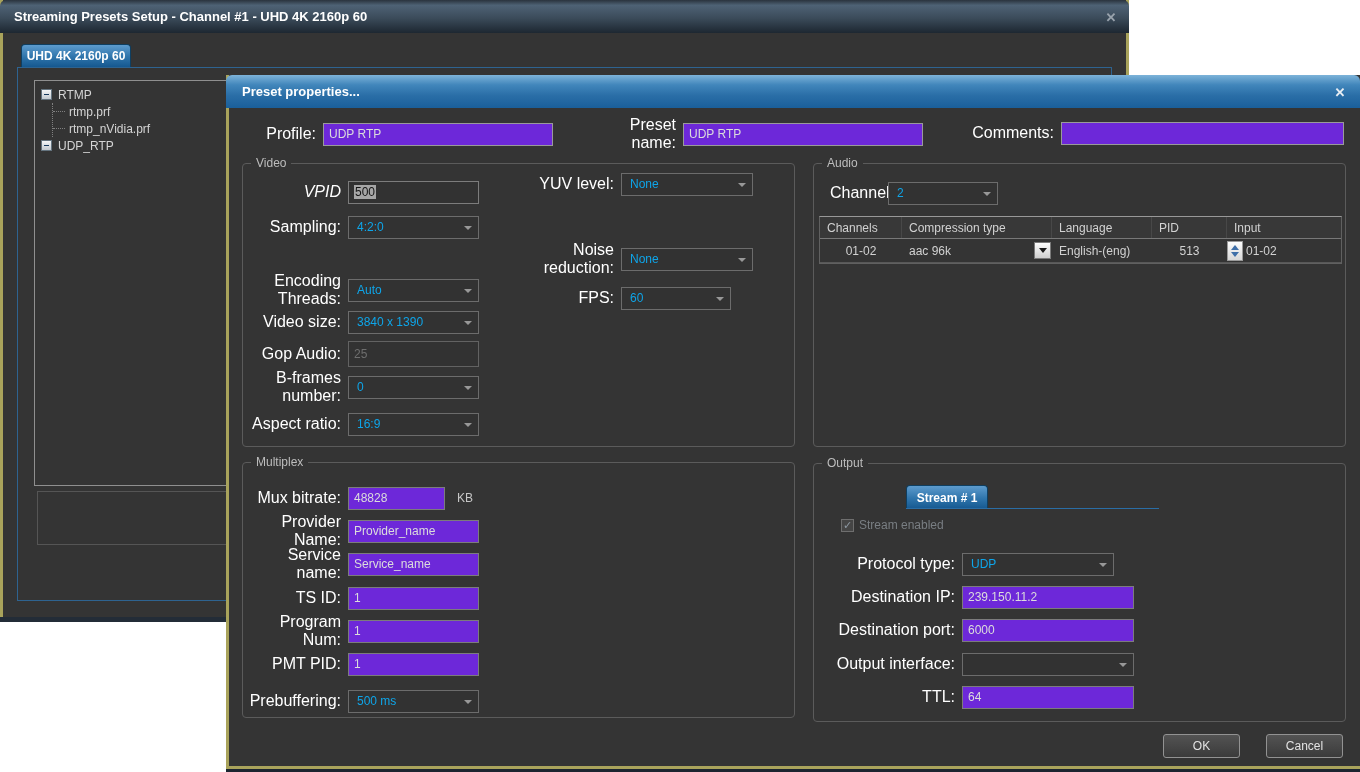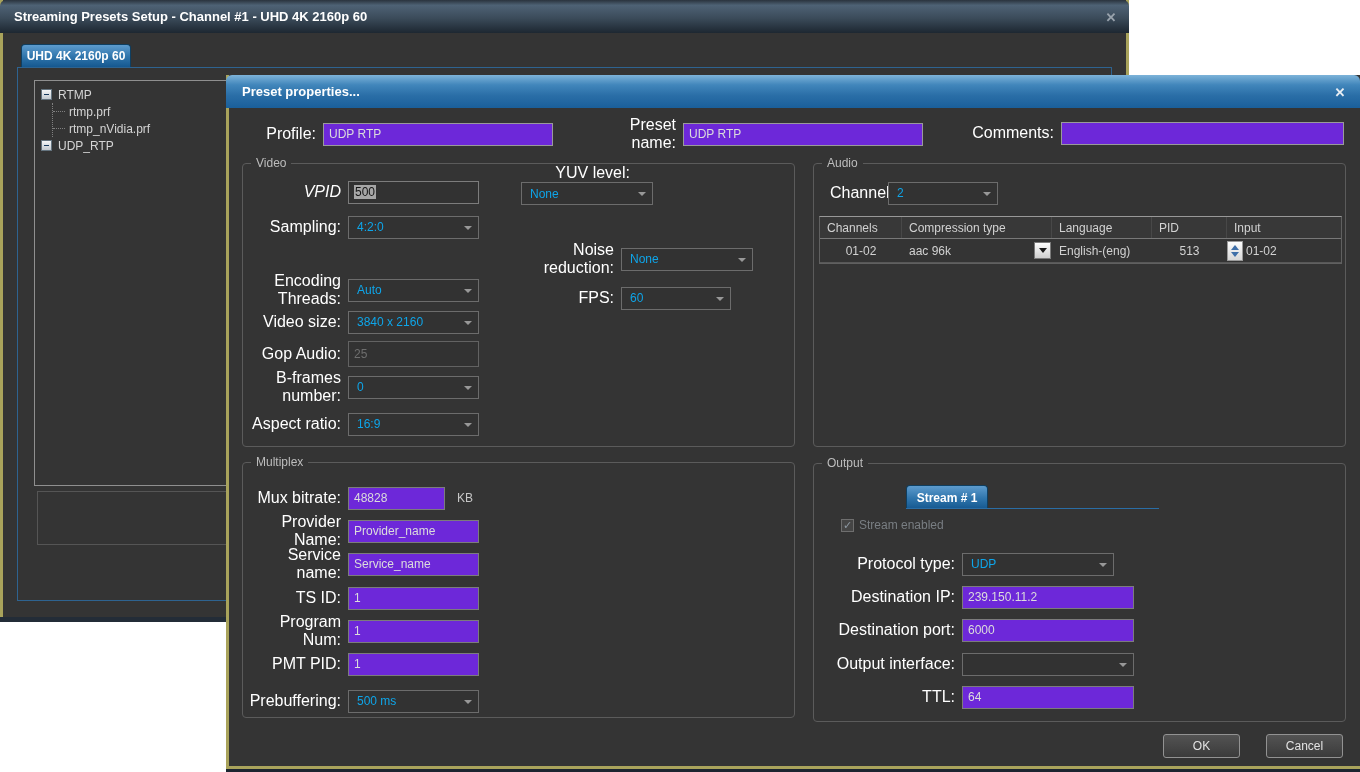--- a/index.html
+++ b/index.html
@@ -189,21 +189,21 @@
     <div class="frow" style="left:0; top:114px;">
       <span class="lbl" style="width:105px;">Encoding Threads:</span>
       <div class="dd" style="width:131px;">
         <span>Auto</span>
         <span class="arr"></span>
       </div>
     </div>
     <div class="frow" style="left:0; top:146px;">
       <span class="lbl" style="width:105px;">Video size:</span>
       <div class="dd" style="width:131px;">
-        <span>3840 x 2160</span>
+        <span>3840 x 1390</span>
         <span class="arr"></span>
       </div>
     </div>
     <div class="frow" style="left:0; top:178px;">
       <span class="lbl" style="width:105px;">Gop Audio:</span>
       <div class="ti-div disabled-val" style="width:131px; height:26px; border-color:#626262;">
         <span>25</span>
       </div>
     </div>
     <div class="frow" style="left:0; top:211px;">
@@ -214,21 +214,21 @@
       </div>
     </div>
     <div class="frow" style="left:0; top:248px;">
       <span class="lbl" style="width:105px;">Aspect ratio:</span>
       <div class="dd" style="width:131px;">
         <span>16:9</span>
         <span class="arr"></span>
       </div>
     </div>
 
-    <div class="frow" style="left:278px; top:0;flex-direction:column;">
+    <div class="frow" style="left:278px; top:8px;">
       <span class="lbl" style="width:100px;">YUV level:</span>
       <div class="dd" style="width:132px;">
         <span>None</span>
         <span class="arr"></span>
       </div>
     </div>
     <div class="frow" style="left:278px; top:83px;">
       <span class="lbl" style="width:100px;">Noise reduction:</span>
       <div class="dd" style="width:132px;">
         <span>None</span>

